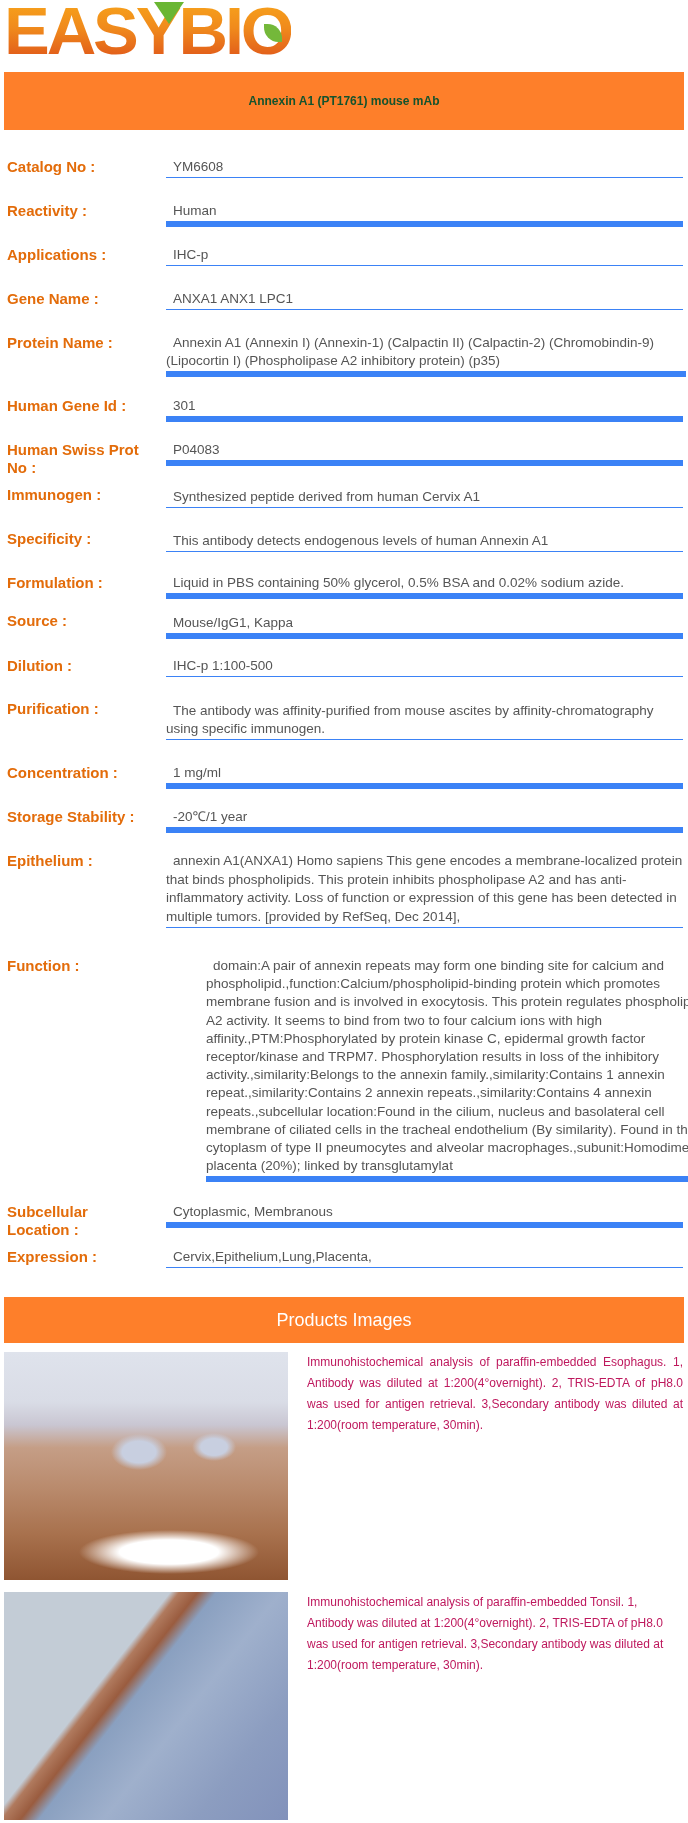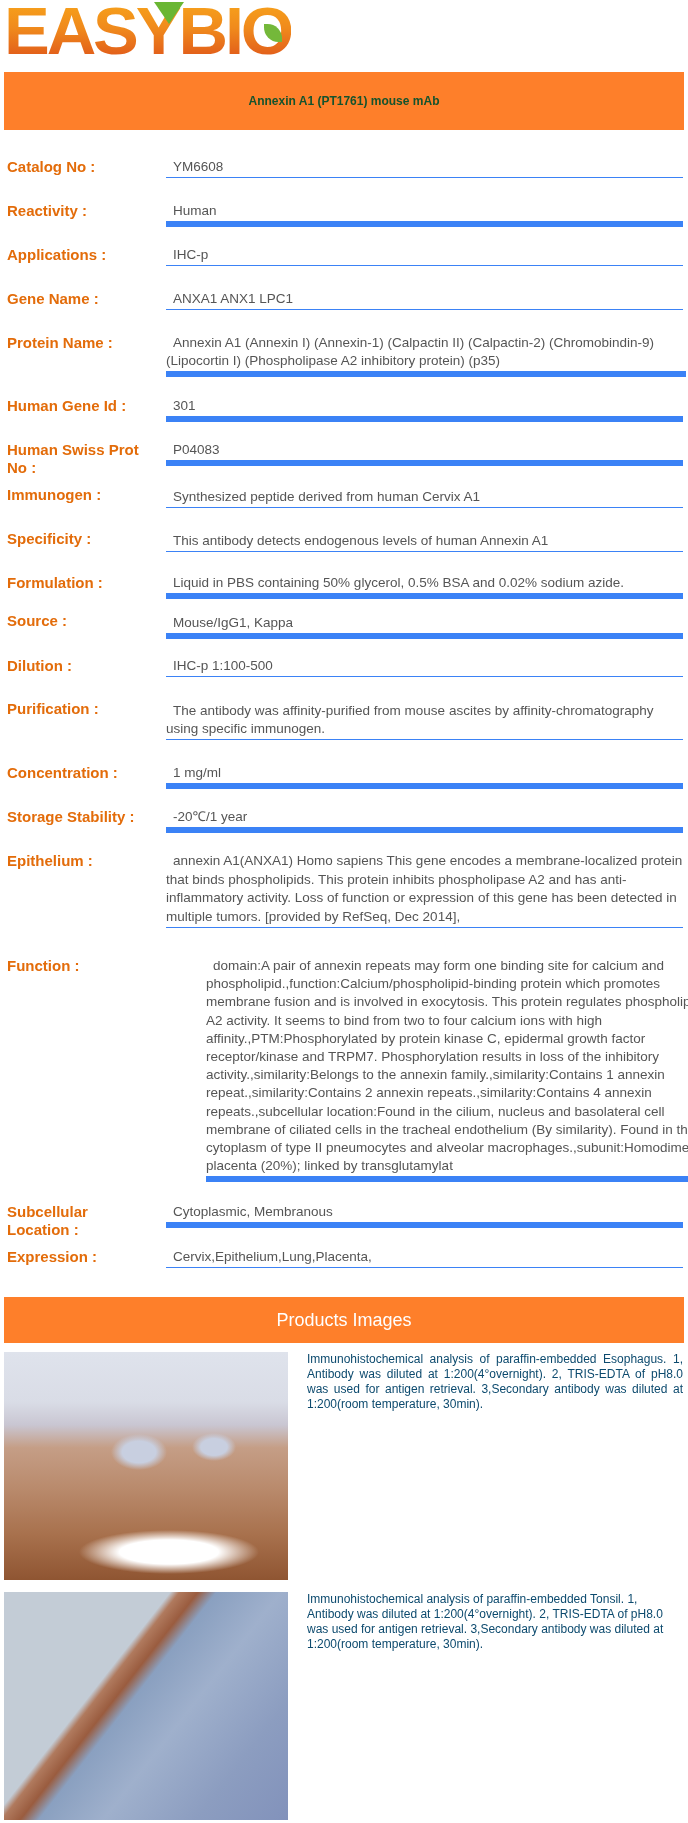--- a/index.html
+++ b/index.html
@@ -32,21 +32,21 @@
         radial-gradient(ellipse 28px 18px at 135px 100px, #c8cfe0 0%, #c8cfe0 60%, transparent 100%),
         radial-gradient(ellipse 22px 14px at 210px 95px, #c8cfe0 0%, #c8cfe0 60%, transparent 100%),
         radial-gradient(ellipse 90px 22px at 165px 200px, #ffffff 0%, #ffffff 55%, transparent 100%),
         linear-gradient(180deg, #dfe3ec 0%, #d9dce6 22%, #c9c6d2 32%, #c59e86 42%, #b98a6c 60%, #a8714d 80%, #8f5532 100%);
     }
     .img2 { top: 1592px; height: 228px;
       background:
         linear-gradient(128deg, #c3ccd6 0%, #c3ccd6 36%, #b07a5e 38%, #9a5c3f 42%, #8aa0c0 46%, #9fb0cc 60%, #8c9dc0 80%, #8292bb 100%);
     }
 
-    .caption { position: absolute; left: 307px; width: 376px; font-size: 12px; color: #0c4a6e; line-height: 15px; }
+    .caption { position: absolute; left: 307px; width: 376px; font-size: 12px; color: #be185d; line-height: 21px; }
     .caption1 { top: 1352px; text-align: justify; }
     .caption2 { top: 1592px; }
   </style>
 </head>
 <body>
 
 <div class="logo">
   <span class="logo-text">EASYBIO</span>
 </div>
 <div class="logo-leaf-v"></div>

